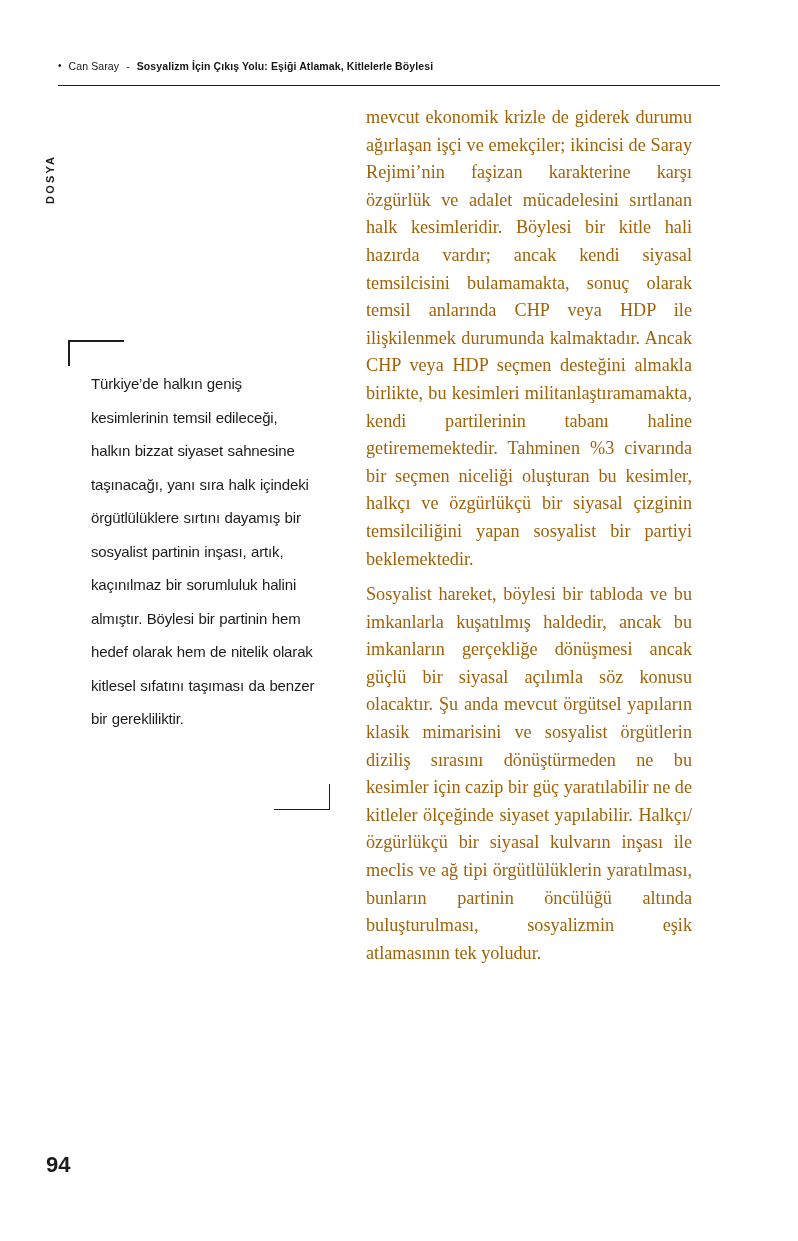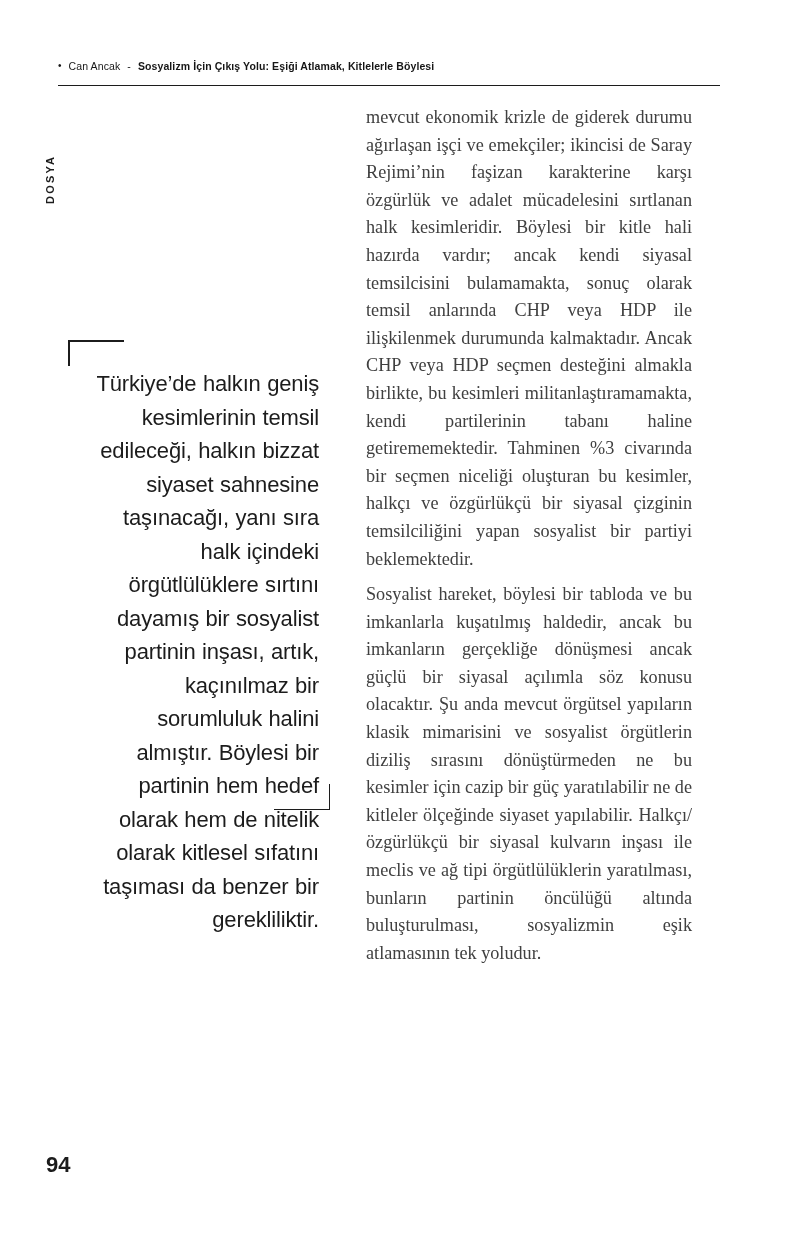--- a/index.html
+++ b/index.html
@@ -116,38 +116,38 @@
     width: 1.5px;
     height: 26px;
     background: #1c1c1c;
   }
   .pullquote .pq-text {
     position: absolute;
     left: 23px;
     top: 27px;
     width: 228px;
     font-family: "Liberation Sans", sans-serif;
-    font-size: 22px;
+    font-size: 15px;
     line-height: 33.5px;
     letter-spacing: -0.15px;
     color: #1c1c1c;
-    text-align: right;
+    text-align: left;
     word-spacing: 0.5px;
   }
 
   
   .col-main {
     position: absolute;
     left: 366px;
     top: 104px;
     width: 326px;
     font-family: "Liberation Serif", serif;
     font-size: 18.2px;
     line-height: 27.6px;
-    color: #404040;
+    color: #a16207;
     text-align: justify;
     text-justify: inter-word;
     hyphens: manual;
   }
   .col-main p {
     margin: 0 0 8px 0;
   }
   .col-main p.first {
     text-indent: 0;
   }
@@ -163,21 +163,21 @@
     color: #1c1c1c;
   }
 </style>
 </head>
 <body>
 
 <div class="page">
 
   <div class="running-head">
     <span class="bullet">•</span>
-    <span class="author">Can Ancak</span>
+    <span class="author">Can Saray</span>
     <span class="dash">-</span>
     <span class="title">Sosyalizm İçin Çıkış Yolu: Eşiği Atlamak, Kitlelerle Böylesi</span>
   </div>
 
   <div class="rule-top"></div>
 
   <div class="section-tag">DOSYA</div>
 
   <div class="pullquote">
     <div class="bracket-top"></div>

